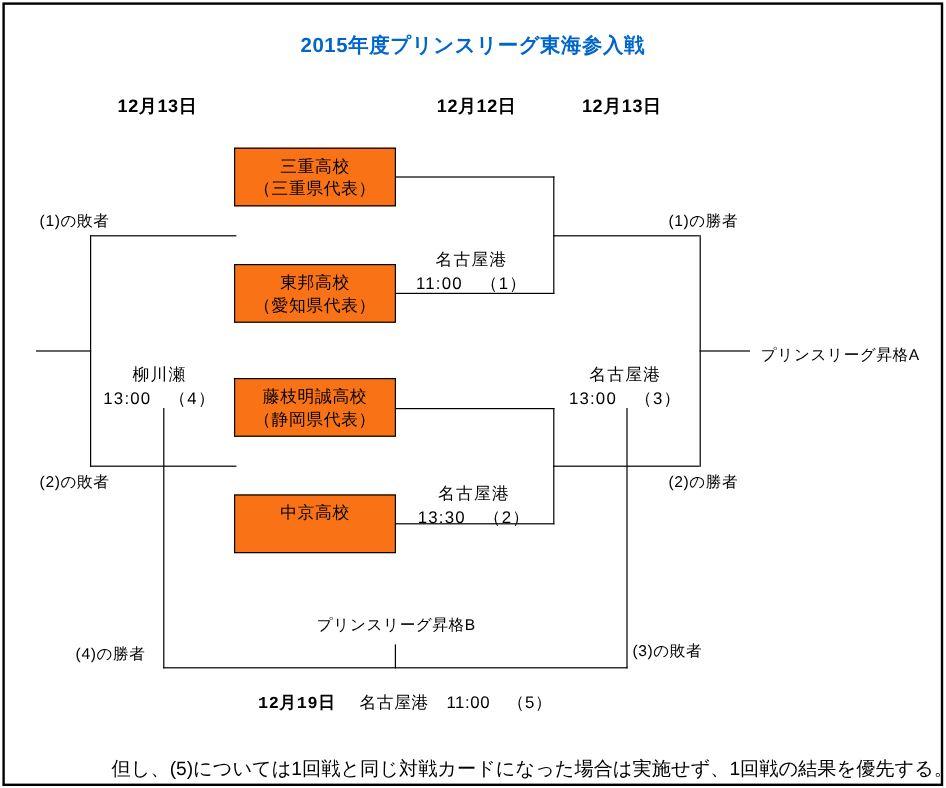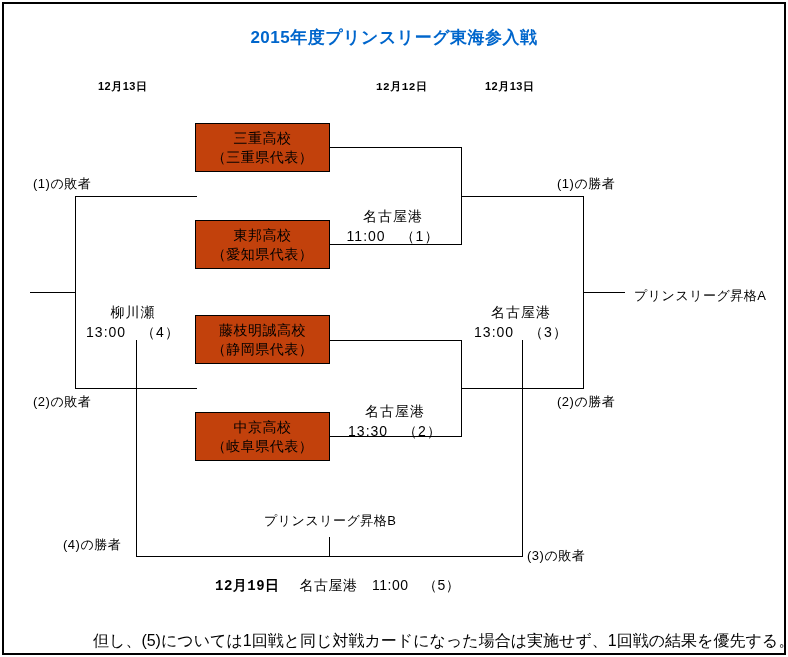--- a/index.html
+++ b/index.html
@@ -7,25 +7,25 @@
     position:relative;width:788px;height:657px;background:#ffffff;
     font-family:"Liberation Sans","DejaVu Sans",sans-serif;color:#000;
     overflow:hidden;
     padding-left:34px;
   }
   .frame{position:absolute;left:2px;top:2px;width:780px;height:649px;border:2px solid #000;}
   .title{
     position:absolute;left:0;top:26px;width:788px;text-align:center;
     font-size:17px;font-weight:bold;color:#0066cc;letter-spacing:0.5px;
   }
-  .date{position:absolute;top:79px;font-size:11px;font-weight:bold;letter-spacing:0.5px;}
-  .d1{left:98px;} .d2{left:376px;font-family:Liberation Mono, monospace;} .d3{left:485px;}
+  .date{position:absolute;top:79px;font-size:15px;font-weight:bold;letter-spacing:0.5px;}
+  .d1{left:98px;} .d2{left:364px;} .d3{left:485px;}
   .team-box{
     position:absolute;left:195px;width:135px;height:49px;box-sizing:border-box;
-    background:#c2410c;border:1px solid #000;text-align:center;
+    background:#f97316;border:1px solid #000;text-align:center;
     font-size:14px;letter-spacing:0.5px;padding-top:5px;line-height:19px;
   }
   .b1{top:123px;} .b2{top:220px;} .b3{top:315px;} .b4{top:412px;}
   .match{
     position:absolute;width:130px;text-align:center;
     font-size:14px;line-height:20px;letter-spacing:1px;margin-top:31px;
   }
   .m1{left:328px;top:175px;} .m2{left:330px;top:370px;}
   .m3{left:456px;top:271px;} .m4{left:68px;top:271px;}
   .lbl{position:absolute;font-size:13px;letter-spacing:0.5px;white-space:nowrap;}
@@ -55,21 +55,20 @@
   <div class="team-box b3">
     <div>藤枝明誠高校</div>
     <div>（静岡県代表）</div>
   </div>
   <div class="team-box b2">
     <div>東邦高校</div>
     <div>（愛知県代表）</div>
   </div>
   <div class="team-box b4">
     <div>中京高校</div>
-    <div>（岐阜県代表）</div>
   </div>
 
   <div class="match m1">
     <div>名古屋港</div>
     <div>11:00　（1）</div>
   </div>
   <div class="match m2">
     <div>名古屋港</div>
     <div>13:30　（2）</div>
   </div>
@@ -80,21 +79,21 @@
   <div class="match m4">
     <div>柳川瀬</div>
     <div>13:00　（4）</div>
   </div>
 
   <div class="lbl" style="left:33px;top:175px;">(1)の敗者</div>
   <div class="lbl" style="left:33px;top:393px;">(2)の敗者</div>
   <div class="lbl" style="left:557px;top:175px;">(1)の勝者</div>
   <div class="lbl" style="left:557px;top:393px;">(2)の勝者</div>
   <div class="lbl" style="left:63px;top:536px;">(4)の勝者</div>
-  <div class="lbl" style="left:527px;top:534px;margin-top:13px;">(3)の敗者</div>
+  <div class="lbl" style="left:527px;top:534px;">(3)の敗者</div>
 
   <div class="lbl" style="left:634px;top:287px;">プリンスリーグ昇格A</div>
   <div class="lbl" style="left:264px;top:512px;">プリンスリーグ昇格B</div>
 
   <div class="hl" style="left:75px;top:196px;width:122px;"></div>
   <div class="hl" style="left:75px;top:388px;width:122px;"></div>
   <div class="vl" style="left:75px;top:196px;height:193px;"></div>
   <div class="hl" style="left:30px;top:292px;width:46px;"></div>
 
   <div class="hl" style="left:330px;top:147px;width:132px;"></div>

